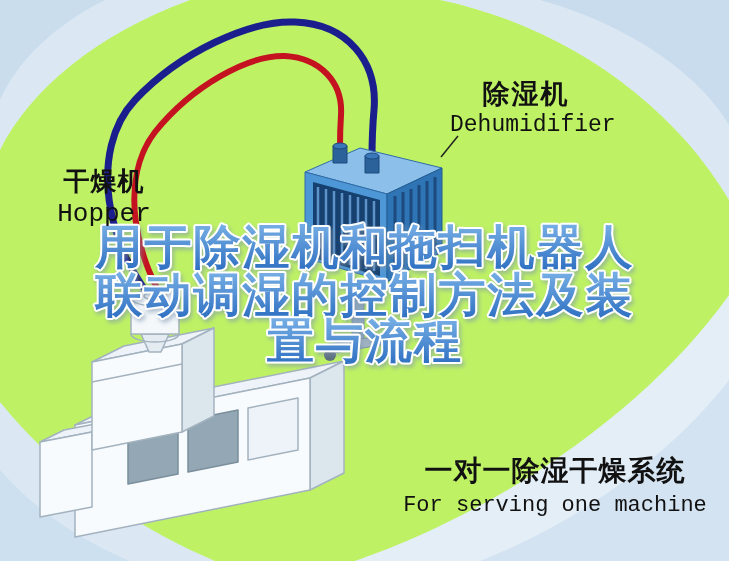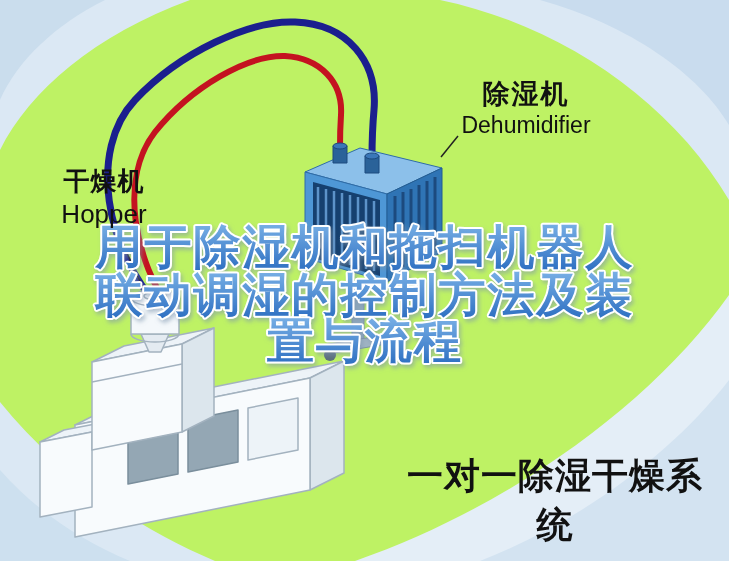--- a/index.html
+++ b/index.html
@@ -9,29 +9,29 @@
   }
   svg.scene { position:absolute; left:0; top:0; width:729px; height:561px; }
   .title-line {
     font-family:"Liberation Sans", sans-serif;
     font-weight:bold; font-size:47px; letter-spacing:2px;
     text-anchor:middle; fill:url(#titleGrad);
     stroke:#ffffff; stroke-width:4px; paint-order:stroke; stroke-linejoin:round;
   }
   .label { position:absolute; text-align:center; color:#111; }
   .label .cn { font-weight:bold; }
-  .label .en { font-family:Liberation Sans, sans-serif; }
+  .label .en { font-family:Liberation Mono, monospace; }
   .dehu-label { left:450px; top:76px; width:152px; }
   .dehu-label .cn { font-size:27px; letter-spacing:2px; }
   .dehu-label .en { font-size:23px; }
   .hopper-label { left:52px; top:164px; width:104px; }
   .hopper-label .cn { font-size:26px; letter-spacing:1px; }
   .hopper-label .en { font-size:26px; }
   .system-label { left:402px; top:452px; width:306px; }
-  .system-label .cn { font-size:36px; letter-spacing:1px; }
+  .system-label .cn { font-size:28px; letter-spacing:1px; }
   .system-label .en { font-size:22px; margin-top:3px; }
 </style>
 </head>
 <body>
 
 <div class="stage">
 
   <svg class="scene" viewBox="0 0 729 561">
     <defs>
       <linearGradient id="titleGrad" x1="0" y1="0" x2="0" y2="1">
@@ -132,15 +132,16 @@
     <div class="en">Dehumidifier</div>
   </div>
 
   <div class="label hopper-label">
     <div class="cn">干燥机</div>
     <div class="en">Hopper</div>
   </div>
 
   <div class="label system-label">
     <div class="cn">一对一除湿干燥系统</div>
+    <div class="en">For serving one machine</div>
   </div>
 
 </div>
 
 </body></html>

